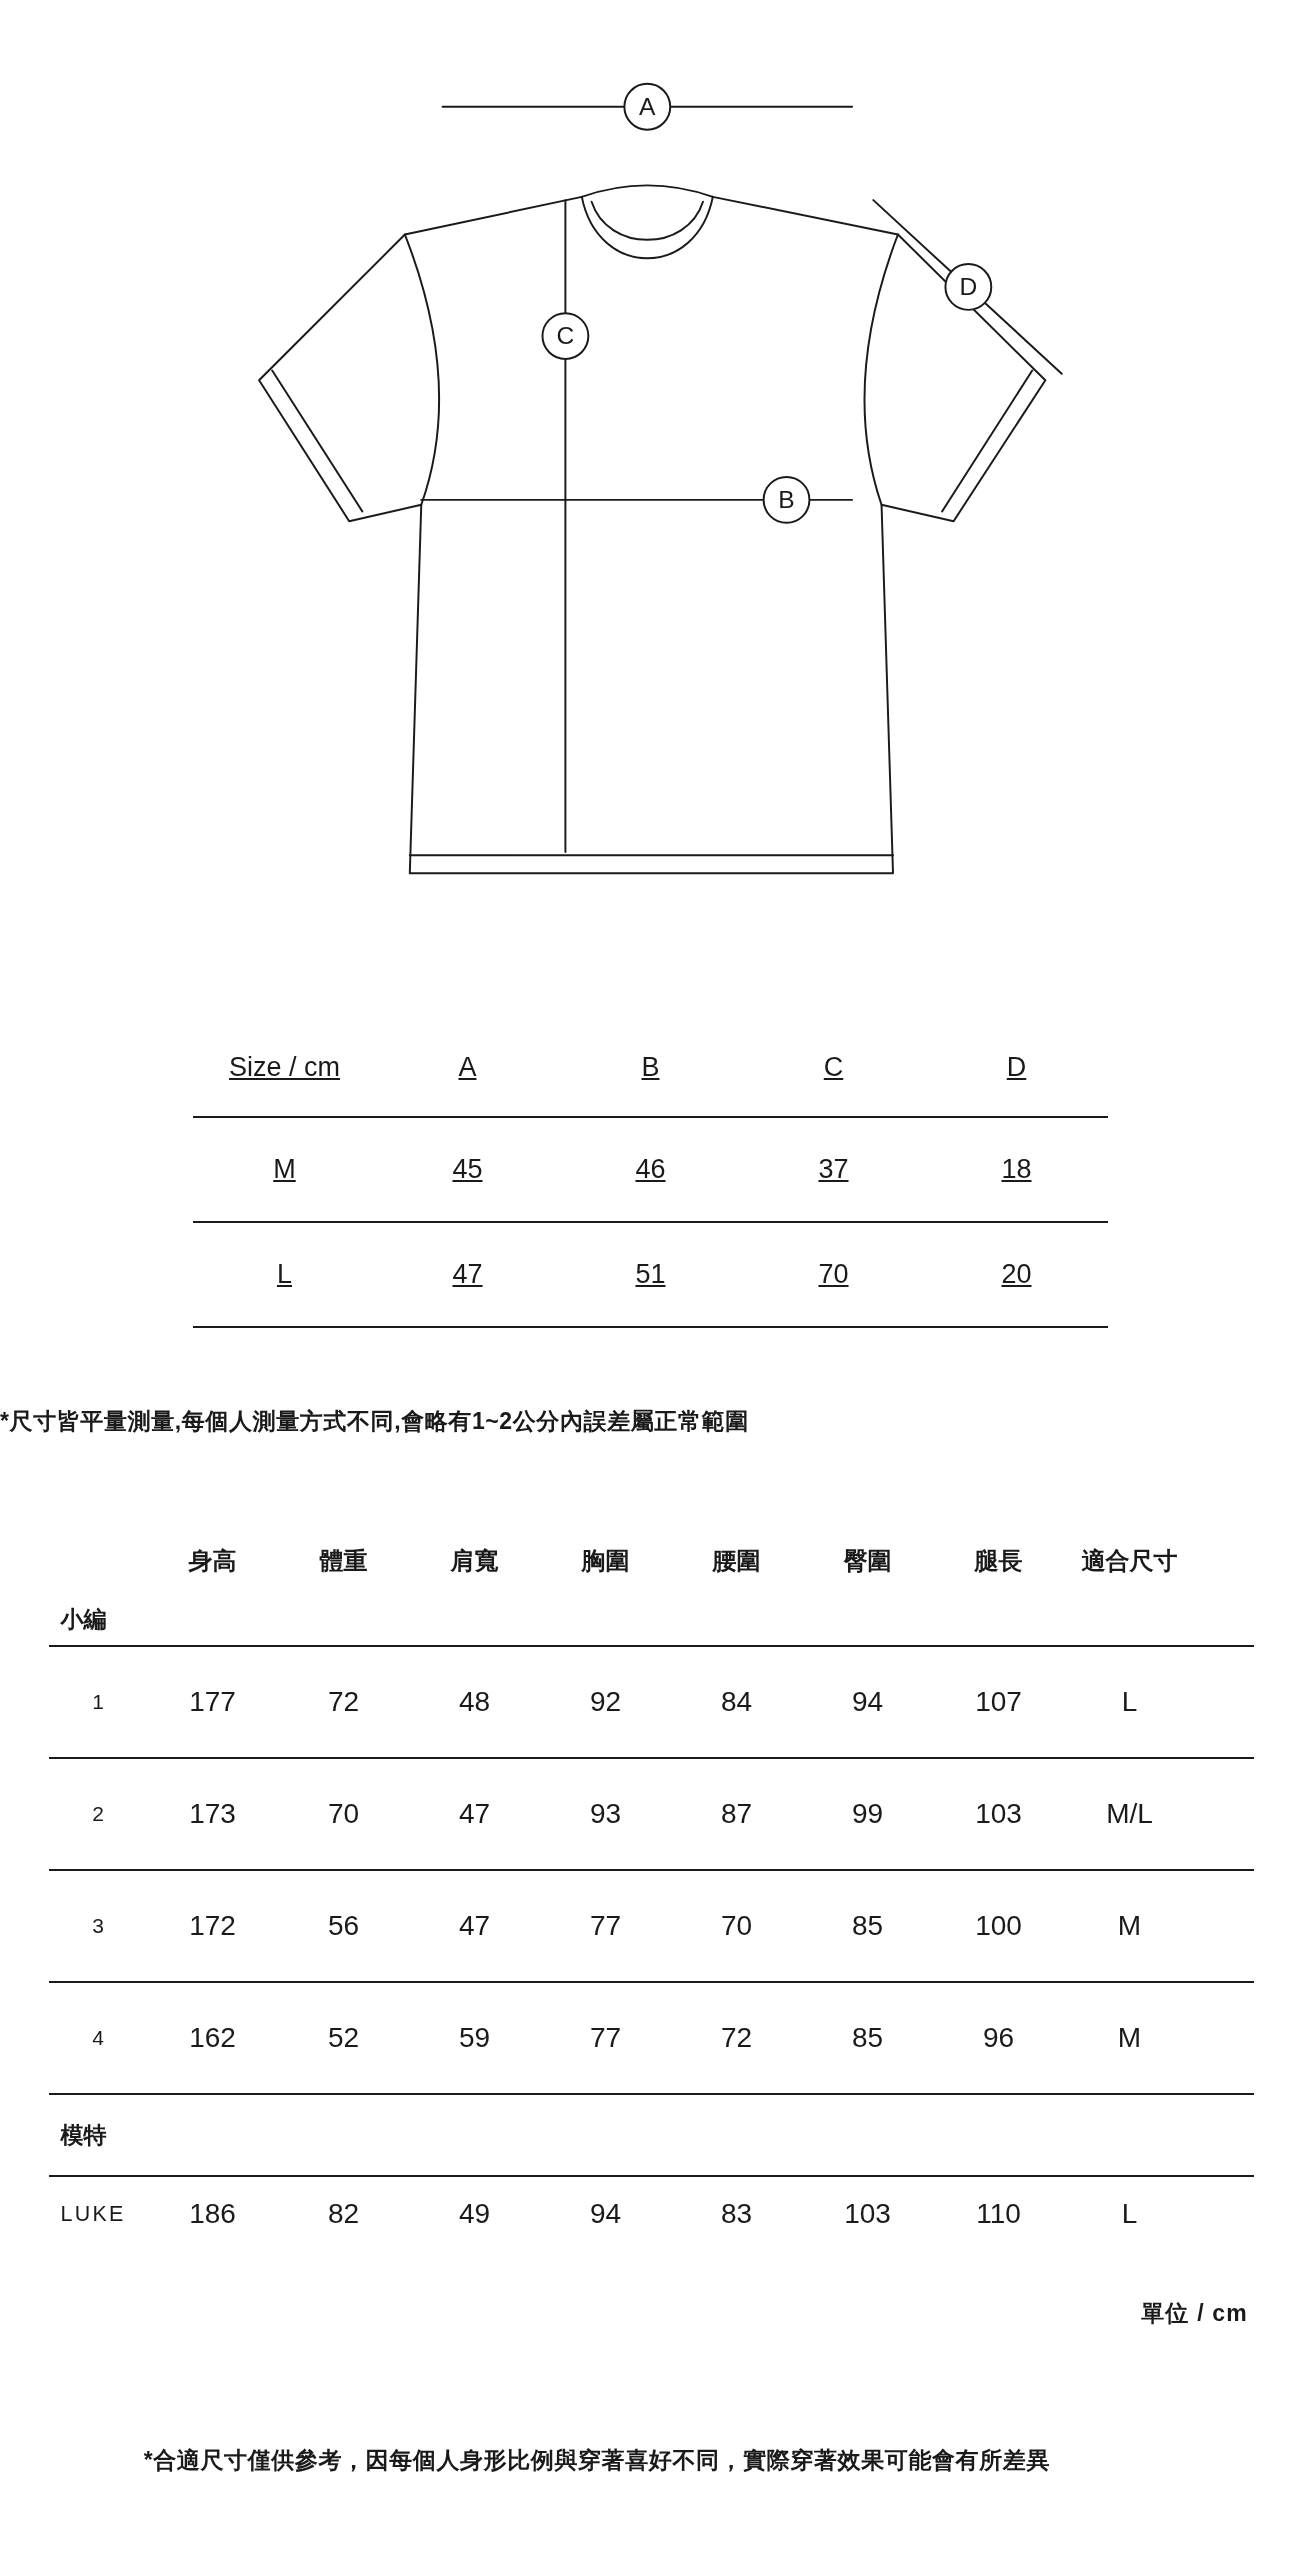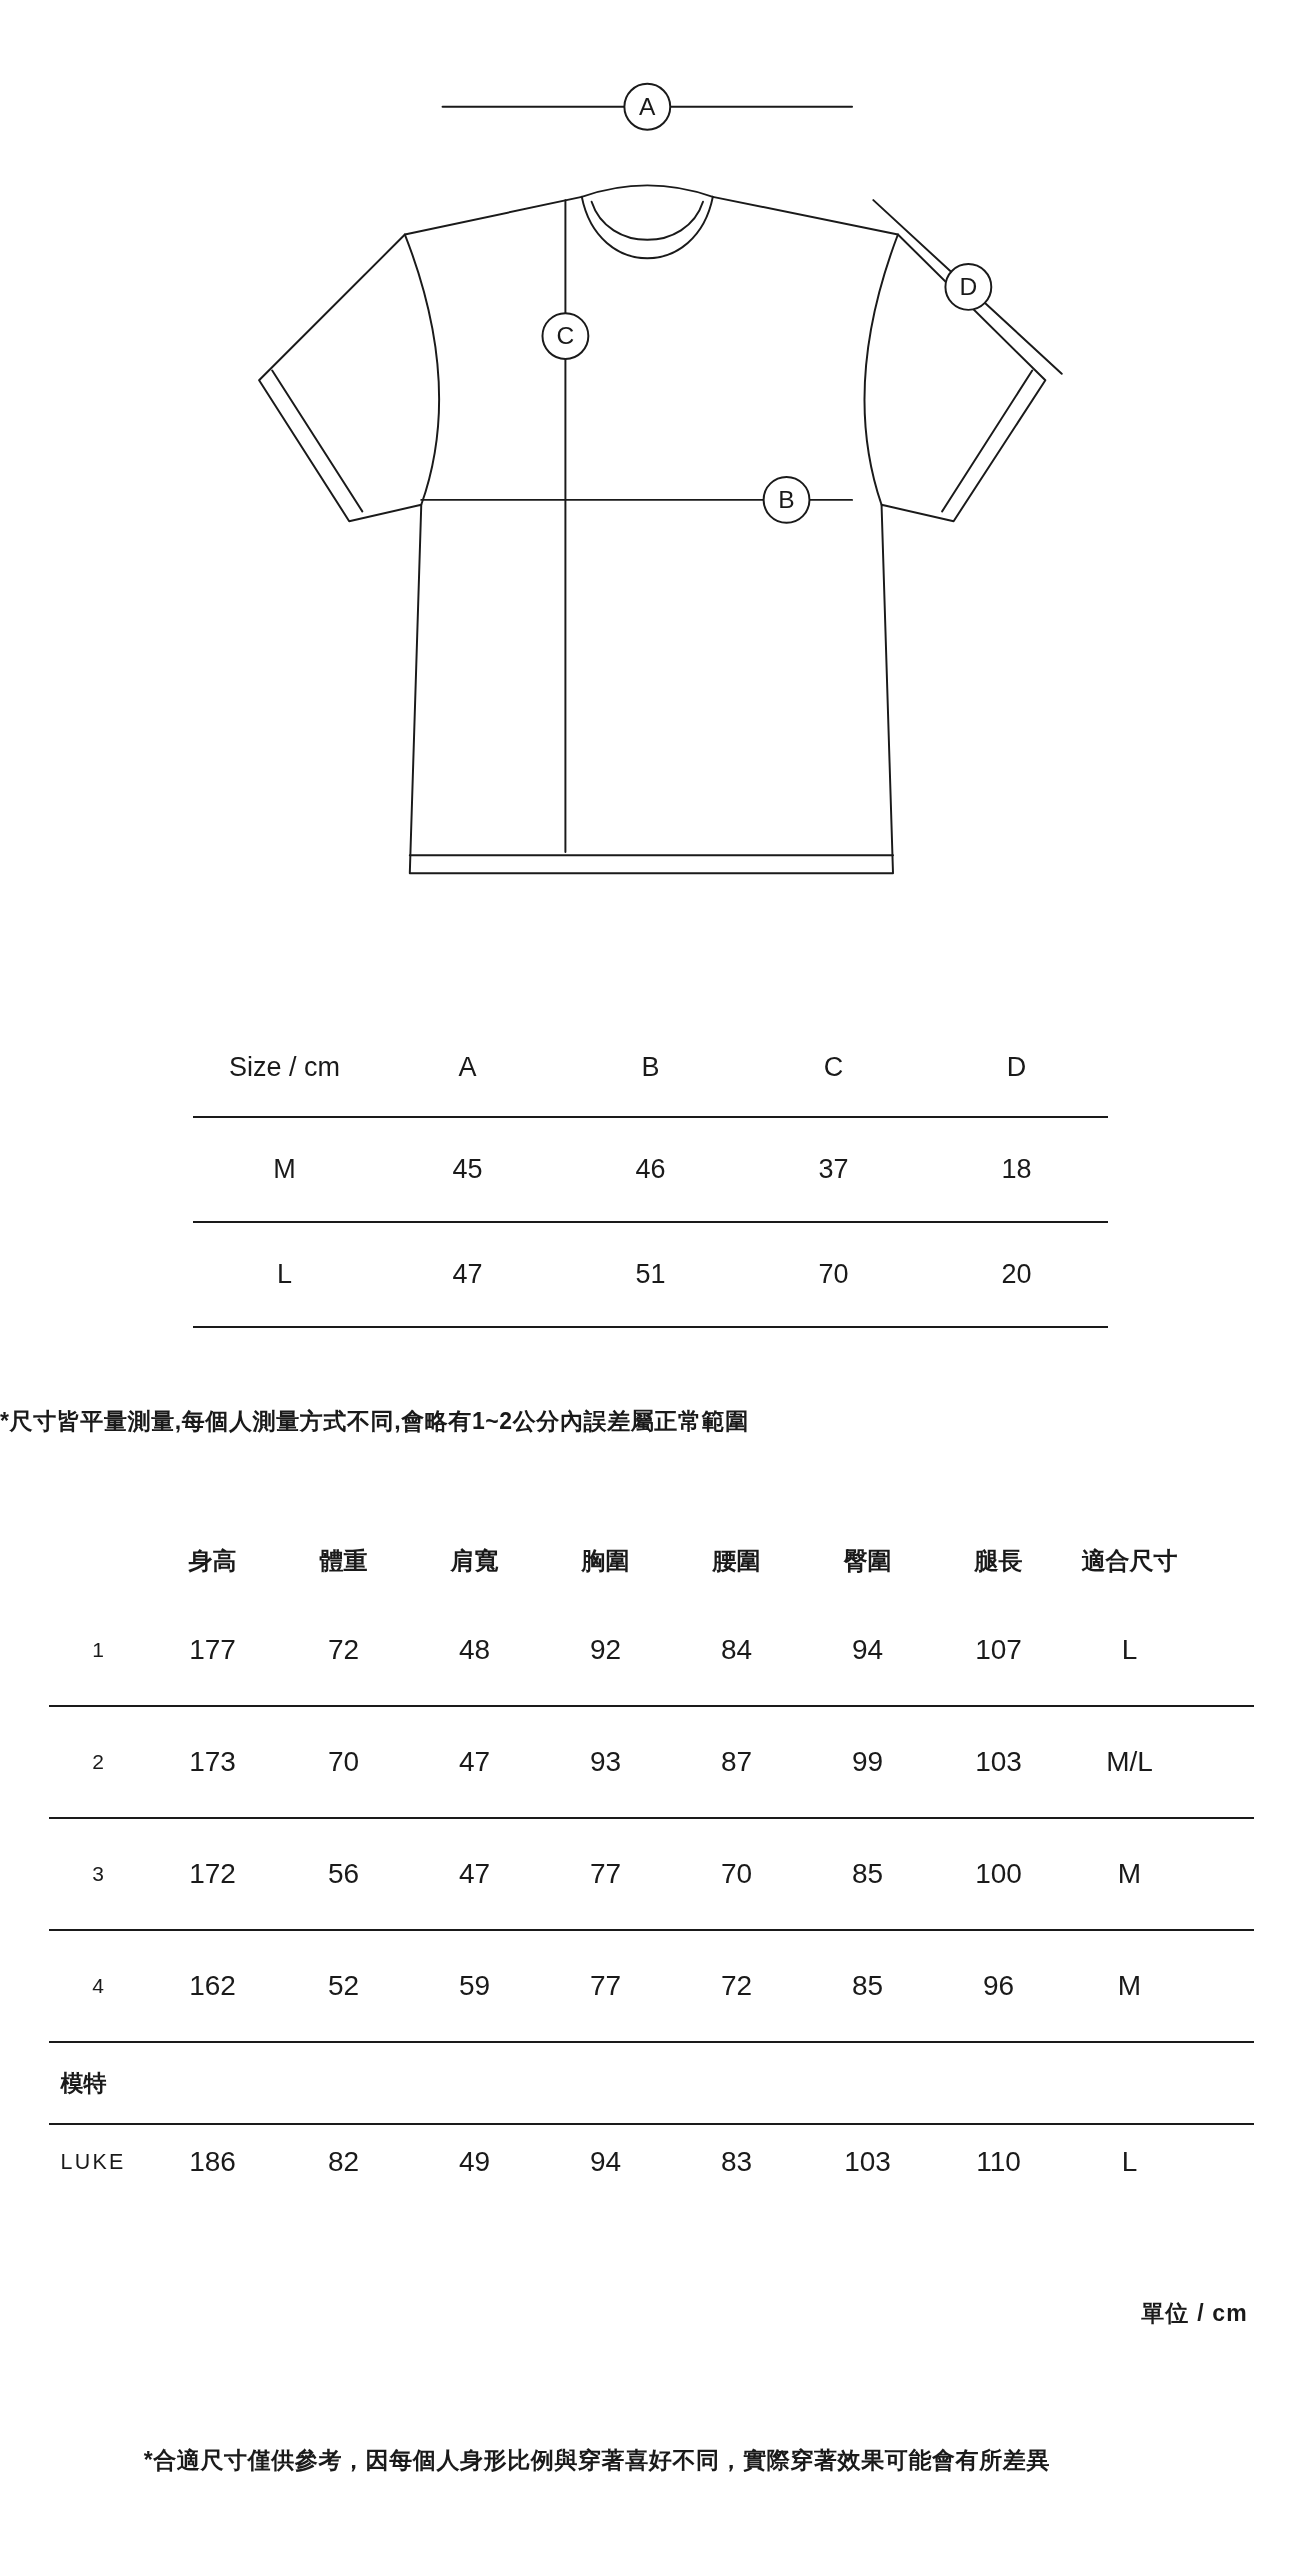--- a/index.html
+++ b/index.html
@@ -23,21 +23,21 @@
   }
 
   
   #size-table {
     left: 193px;
     top: 1019px;
     width: 914px;
     border-collapse: collapse;
     table-layout: fixed;
   }
-  #size-table tr { border-bottom: 2.3px solid #1a1a1a; }
+  #size-table tr { border-bottom: 2.3px solid #1a1a1a; text-decoration: underline; }
   #size-table td {
     text-align: center;
     vertical-align: middle;
     font-size: 27px;
     font-weight: 400;
   }
   #size-table tr.hdr { height: 98px; }
   #size-table tr.r   { height: 105px; }
 
   
@@ -197,20 +197,24 @@
       <td>體重</td>
       <td>肩寬</td>
       <td>胸圍</td>
       <td>腰圍</td>
       <td>臀圍</td>
       <td>腿長</td>
       <td>適合尺寸</td>
       <td></td>
     </tr>
 
+    <tr class="grp-a bordered">
+      <td class="glabel">小編</td>
+      <td colspan="9"></td>
+    </tr>
 
     <tr class="row bordered">
       <td class="rlabel">1</td>
       <td>177</td>
       <td>72</td>
       <td>48</td>
       <td>92</td>
       <td>84</td>
       <td>94</td>
       <td>107</td>

